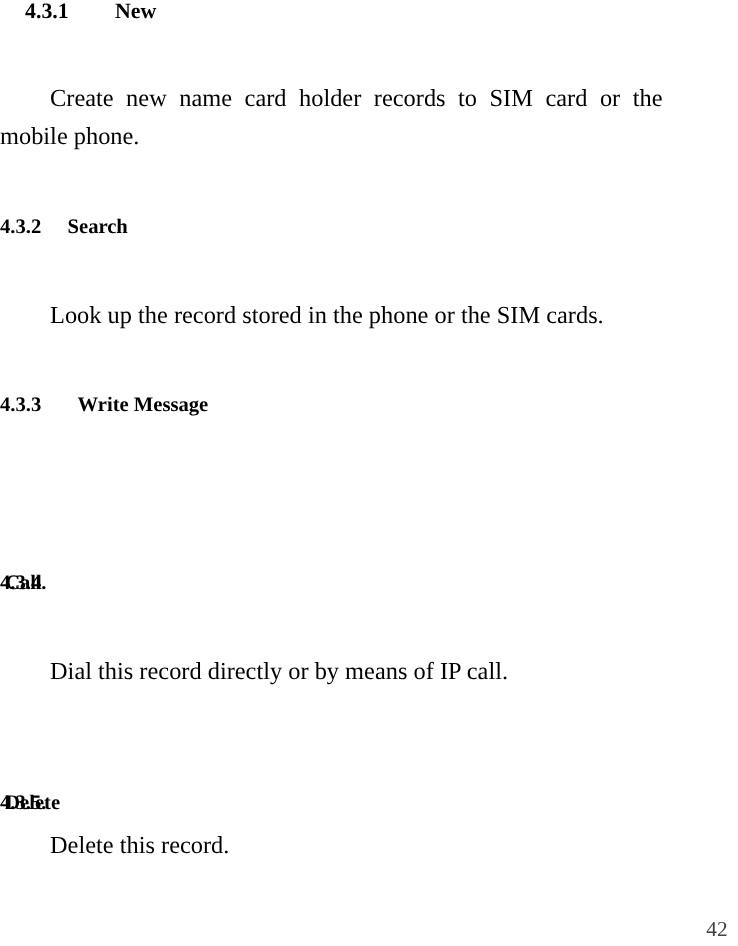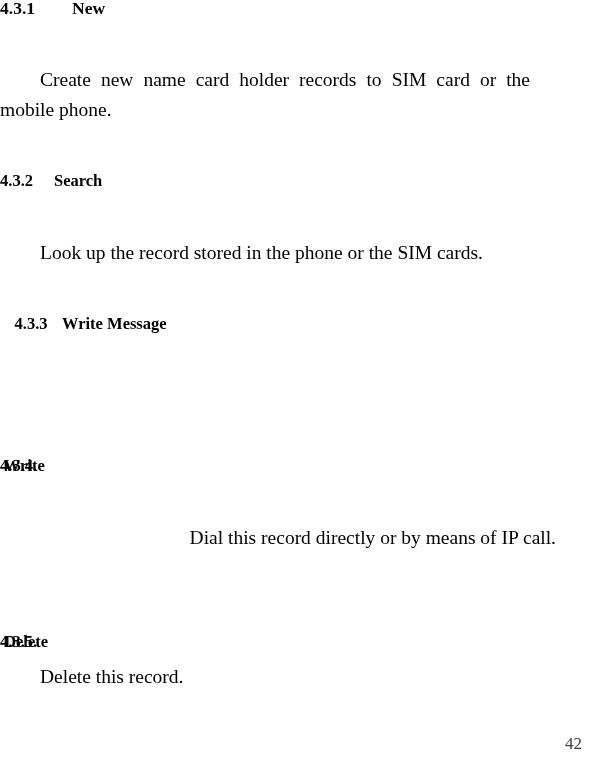--- a/index.html
+++ b/index.html
@@ -30,27 +30,27 @@
     line-height: 1;
     color: #000;
   }
   .heading .num {
     display: inline-block;
   }
   .heading .ttl {
     display: inline-block;
   }
 
-  .h-431 { top: 0px;   font-size: 17.5px; }
+  .h-431 { top: 0px;   font-size: 17.5px; padding-left: 20px; }
   .h-431 .num { width: 72px; }
 
   .h-432 { top: 173px; font-size: 16.5px; }
   .h-432 .num { width: 54px; }
 
-  .h-433 { top: 316px; font-size: 16.5px; text-align: center; }
+  .h-433 { top: 316px; font-size: 16.5px; }
   .h-433 .num { width: 62px; }
 
   .h-434 { top: 458px; font-size: 16.5px; }
   .h-434 .num { width: 0; }
 
   .h-435 { top: 634px; font-size: 16.5px; }
   .h-435 .num { width: 0; }
 
   
   .para {
@@ -68,21 +68,21 @@
   }
   .para-plain {
     text-indent: 40px;
     width: 556px;
     white-space: nowrap;
   }
 
   .p-new    { top: 65px;  }
   .p-search { top: 238px; }
   .p-write  { top: 381px; }
-  .p-call   { top: 523px; text-align: right; }
+  .p-call   { top: 523px; }
   .p-delete { top: 662px; }
 
   
   .page-number {
     position: absolute;
     right: 8px;
     top: 735px;
     font-size: 17px;
     line-height: 1;
     color: #404040;
@@ -97,21 +97,21 @@
 
   <div class="para para-justified p-new">Create new name card holder records to SIM card or the mobile phone.</div>
 
   <div class="heading h-432"><span class="num">4.3.2</span><span class="ttl">Search</span></div>
 
   <div class="para para-plain p-search">Look up the record stored in the phone or the SIM cards.</div>
 
   <div class="heading h-433"><span class="num">4.3.3</span><span class="ttl">Write Message</span></div>
 
 
-  <div class="heading h-434"><span class="num">4.3.4.</span><span class="ttl"> <span>Write</span></span></div>
+  <div class="heading h-434"><span class="num">4.3.4.</span><span class="ttl"> <span>Call</span></span></div>
 
   <div class="para para-plain p-call">Dial this record directly or by means of IP call.</div>
 
   <div class="heading h-435"><span class="num">4.3.5.</span><span class="ttl"> <span>Delete</span></span></div>
 
   <div class="para para-plain p-delete">Delete this record.</div>
 
   <div class="page-number">42</div>
 
 </div>

